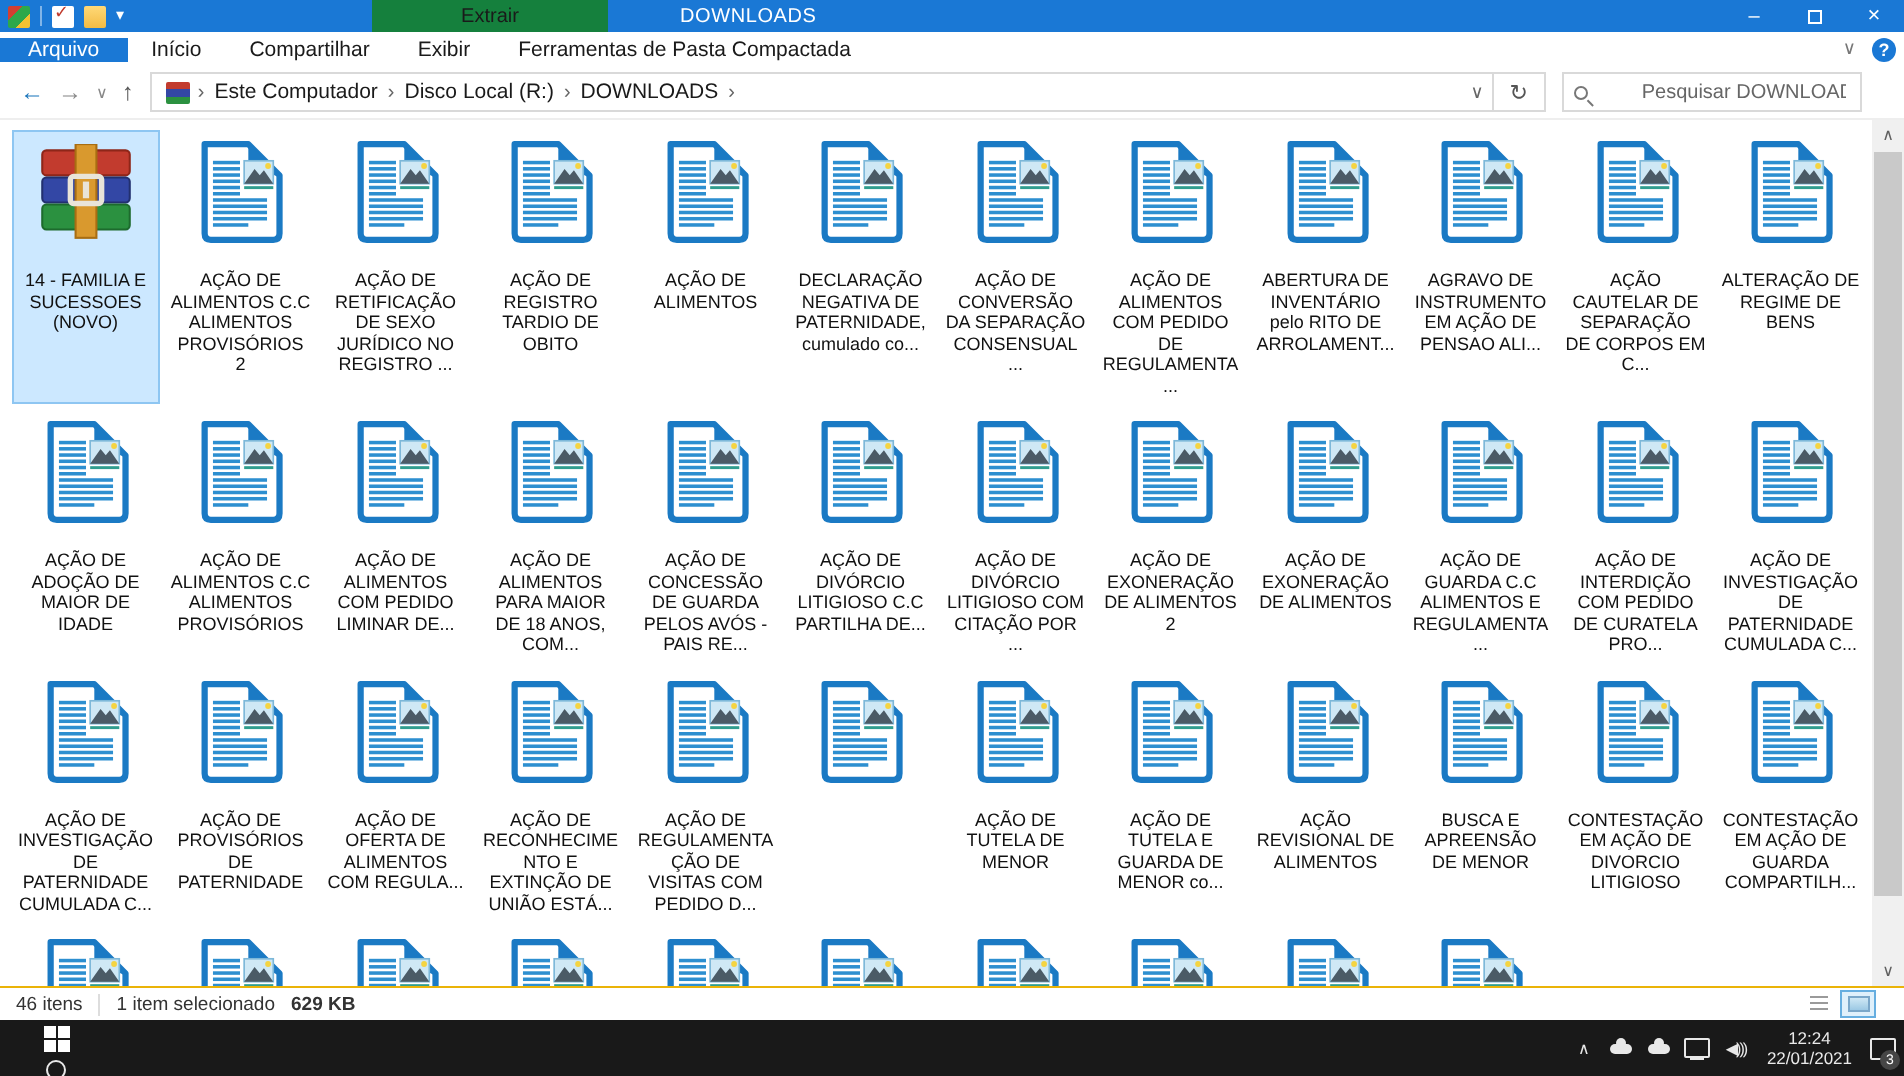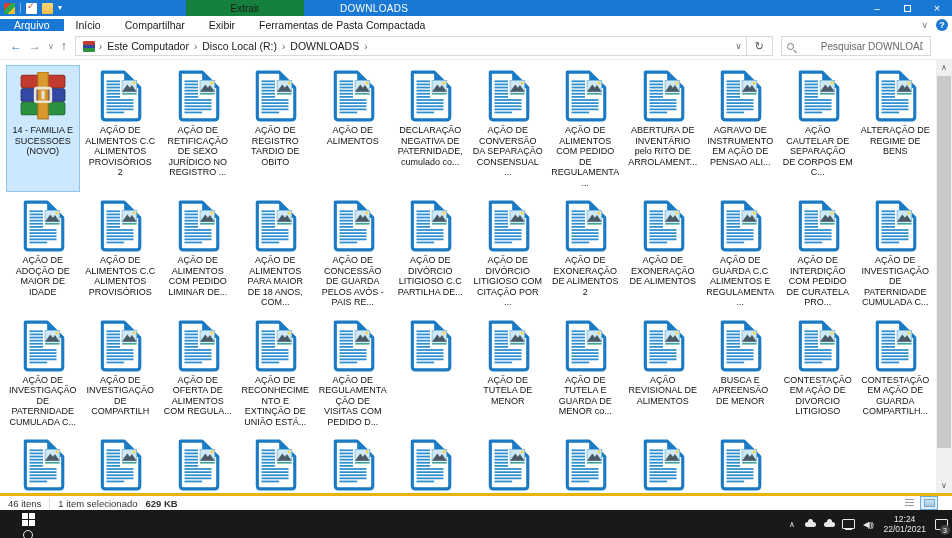--- a/index.html
+++ b/index.html
@@ -49,30 +49,30 @@
   .mag::after{content:"";position:absolute;width:4px;height:1.4px;background:#777;transform:rotate(45deg);left:5px;top:7px;}
   .searchbox input{border:none;outline:none;width:100%;font-size:10px;color:#333;background:transparent;margin-left:21px;}
   .searchbox input::placeholder{color:#666;}
 
   
   .filearea{position:absolute;top:60px;left:0;width:936px;height:433px;overflow:hidden;background:#fff;}
   .grid{display:grid;grid-template-columns:repeat(12,1fr);row-gap:3px;padding:5px 2px 0 4px;}
   .tile{width:74px;min-height:112px;justify-self:center;display:flex;flex-direction:column;align-items:center;padding:3px 1px;border:1px solid transparent;}
   .tile.selected{background:#cce8ff;border-color:#8ec6f2;}
   .ticon{width:52px;height:54px;display:flex;align-items:center;justify-content:center;flex:none;}
-  .tlabel{font-size:9px;line-height:10.5px;color:#111;text-align:center;margin-top:2px;overflow-wrap:anywhere;}
+  .tlabel{font-size:9px;line-height:10.5px;color:#111;text-align:center;margin-top:12px;overflow-wrap:anywhere;}
 
   
   .scroll{position:absolute;top:60px;right:0;width:16px;height:433px;background:#f0f0f0;}
   .scroll .arr{position:absolute;left:0;width:16px;height:15px;color:#606060;font-size:8px;display:flex;align-items:center;justify-content:center;}
   .scroll .arr.down{bottom:0;}
   .scroll .thumb{position:absolute;top:16px;left:1px;width:14px;height:372px;background:#c9c9c9;}
 
   
-  .statusbar{position:absolute;top:493px;left:0;width:952px;height:17px;background:#fff;border-top:3px solid #eab308;display:flex;align-items:center;font-size:9.5px;color:#333;}
+  .statusbar{position:absolute;top:493px;left:0;width:952px;height:17px;background:#fff;border-top:1px solid #eab308;display:flex;align-items:center;font-size:9.5px;color:#333;}
   .statusbar .seg{padding:0 8px;}
   .statusbar .div{width:1px;height:11px;background:#ddd;}
   .viewbtns{margin-left:auto;display:flex;gap:2px;padding-right:14px;}
   .vbtn{width:18px;height:14px;border:1px solid transparent;display:flex;align-items:center;justify-content:center;}
   .vbtn.active{border-color:#66aee0;background:#dff0fb;}
   .vbtn .lines{width:9px;height:8px;background:repeating-linear-gradient(#9a9a9a 0 1px,transparent 1px 3px);}
   .vbtn .thumbpic{width:11px;height:8px;border:1px solid #7aa7c9;background:linear-gradient(#cfe8f5,#9cc9e4);}
 
   
   .taskbar{position:absolute;top:510px;left:0;width:952px;height:28px;background:#191919;display:flex;align-items:stretch;}
@@ -903,21 +903,21 @@
                   <rect x="9" y="37" width="26" height="1.7"></rect>
           <rect x="9" y="40" width="17" height="1.7"></rect>
         </g>
         <rect x="24" y="10" width="14" height="11" fill="#cfe8f5" stroke="#7db8d9" stroke-width="0.8"></rect>
         <polygon points="24,21 29,14 31.5,17 33.5,14.5 38,21" fill="#4b5b66"></polygon>
         <circle cx="35.5" cy="12.5" r="1.4" fill="#f5d442"></circle>
         <rect x="24" y="22.2" width="14" height="1.4" fill="#2f9d8f"></rect>
       </svg>
     </span>
 
-    <span class="tlabel">AÇÃO DE INVESTIGAÇÃO DE COMPARTILH</span>
+    <span class="tlabel">AÇÃO DE PROVISÓRIOS DE PATERNIDADE</span>
   </div>
 
   <div class="tile">
     <span class="ticon doc">
       <svg viewBox="0 0 44 50" width="48" height="52">
         <path d="M5 2 H26 L41 17 V45 Q41 48 38 48 H8 Q5 48 5 45 Z" fill="#fff" stroke="#1b7ac4" stroke-width="3" stroke-linejoin="round"></path>
         <path d="M26 2 L41 17 H26 Z" fill="#1b7ac4"></path>
         <g fill="#2d8fd0">
           <rect x="9" y="10" width="13" height="1.7"></rect>
                   <rect x="9" y="13" width="13" height="1.7"></rect>

